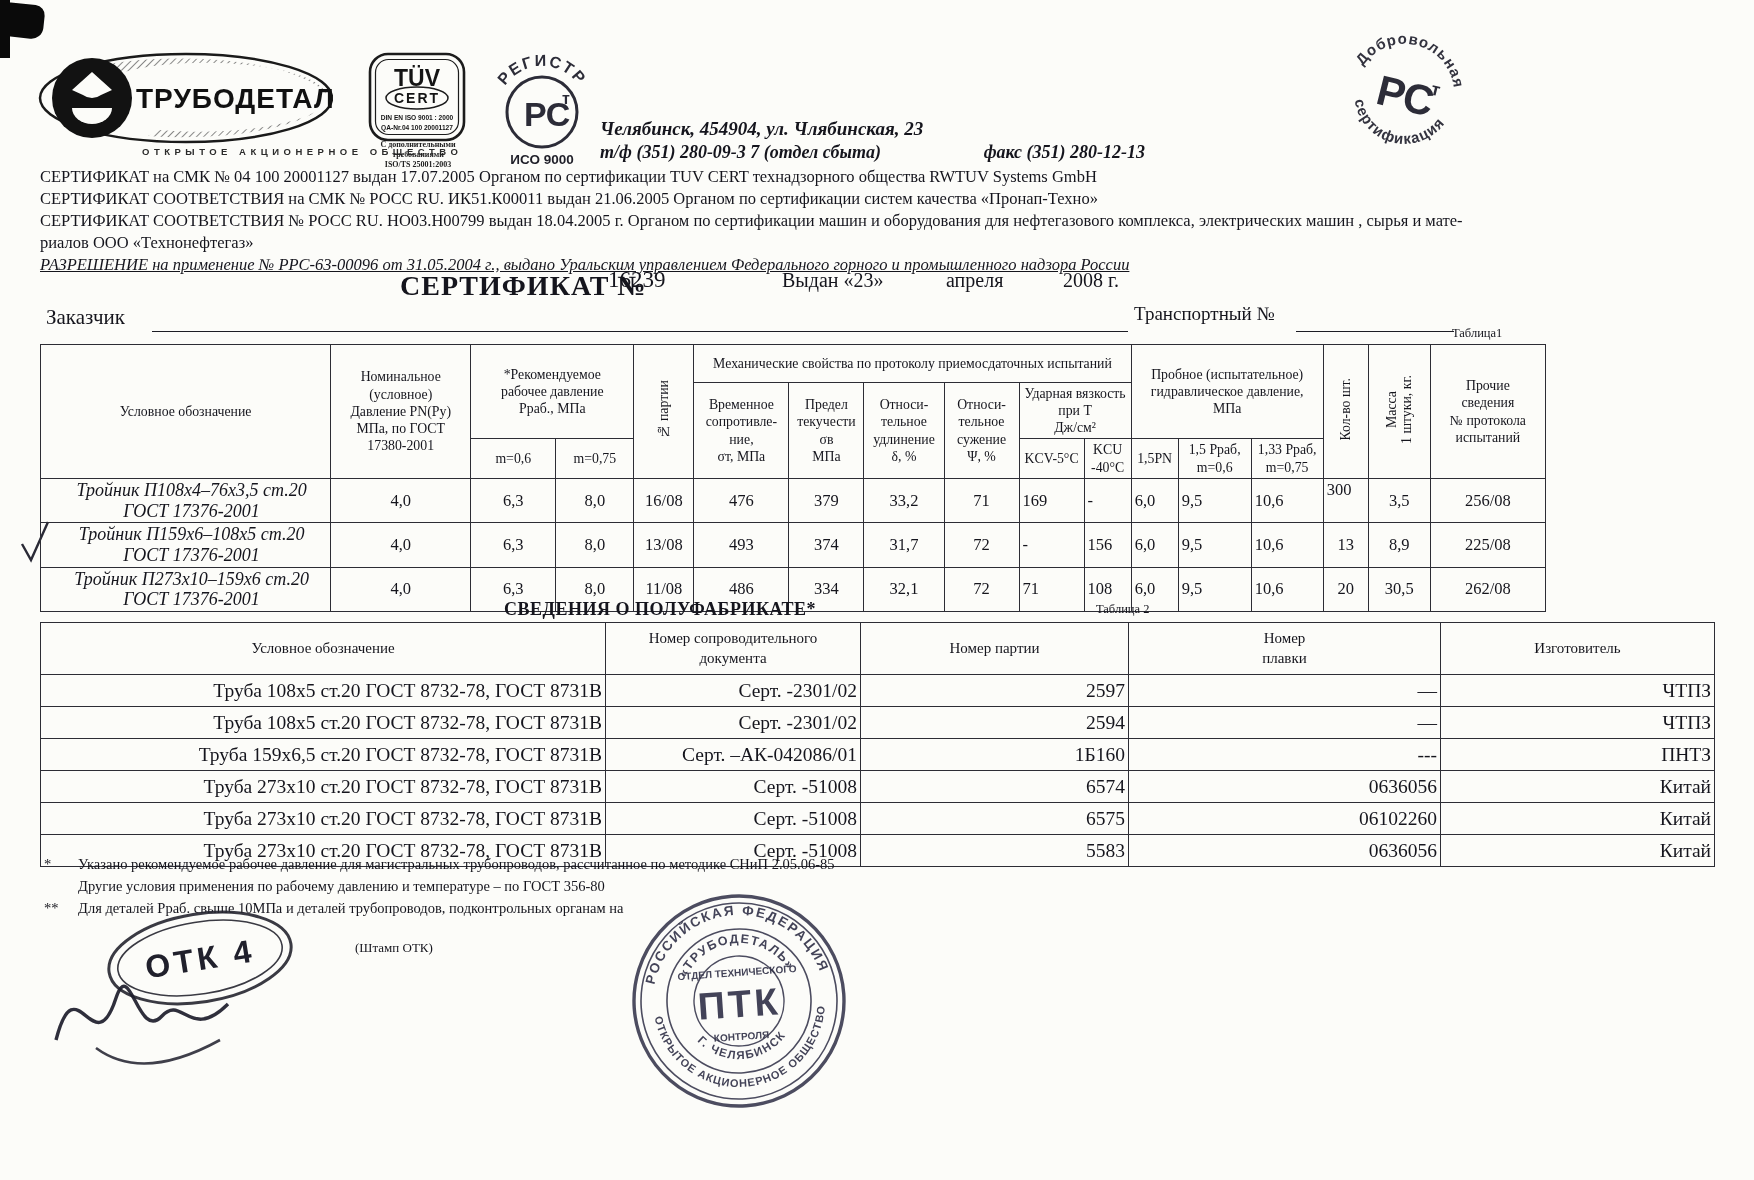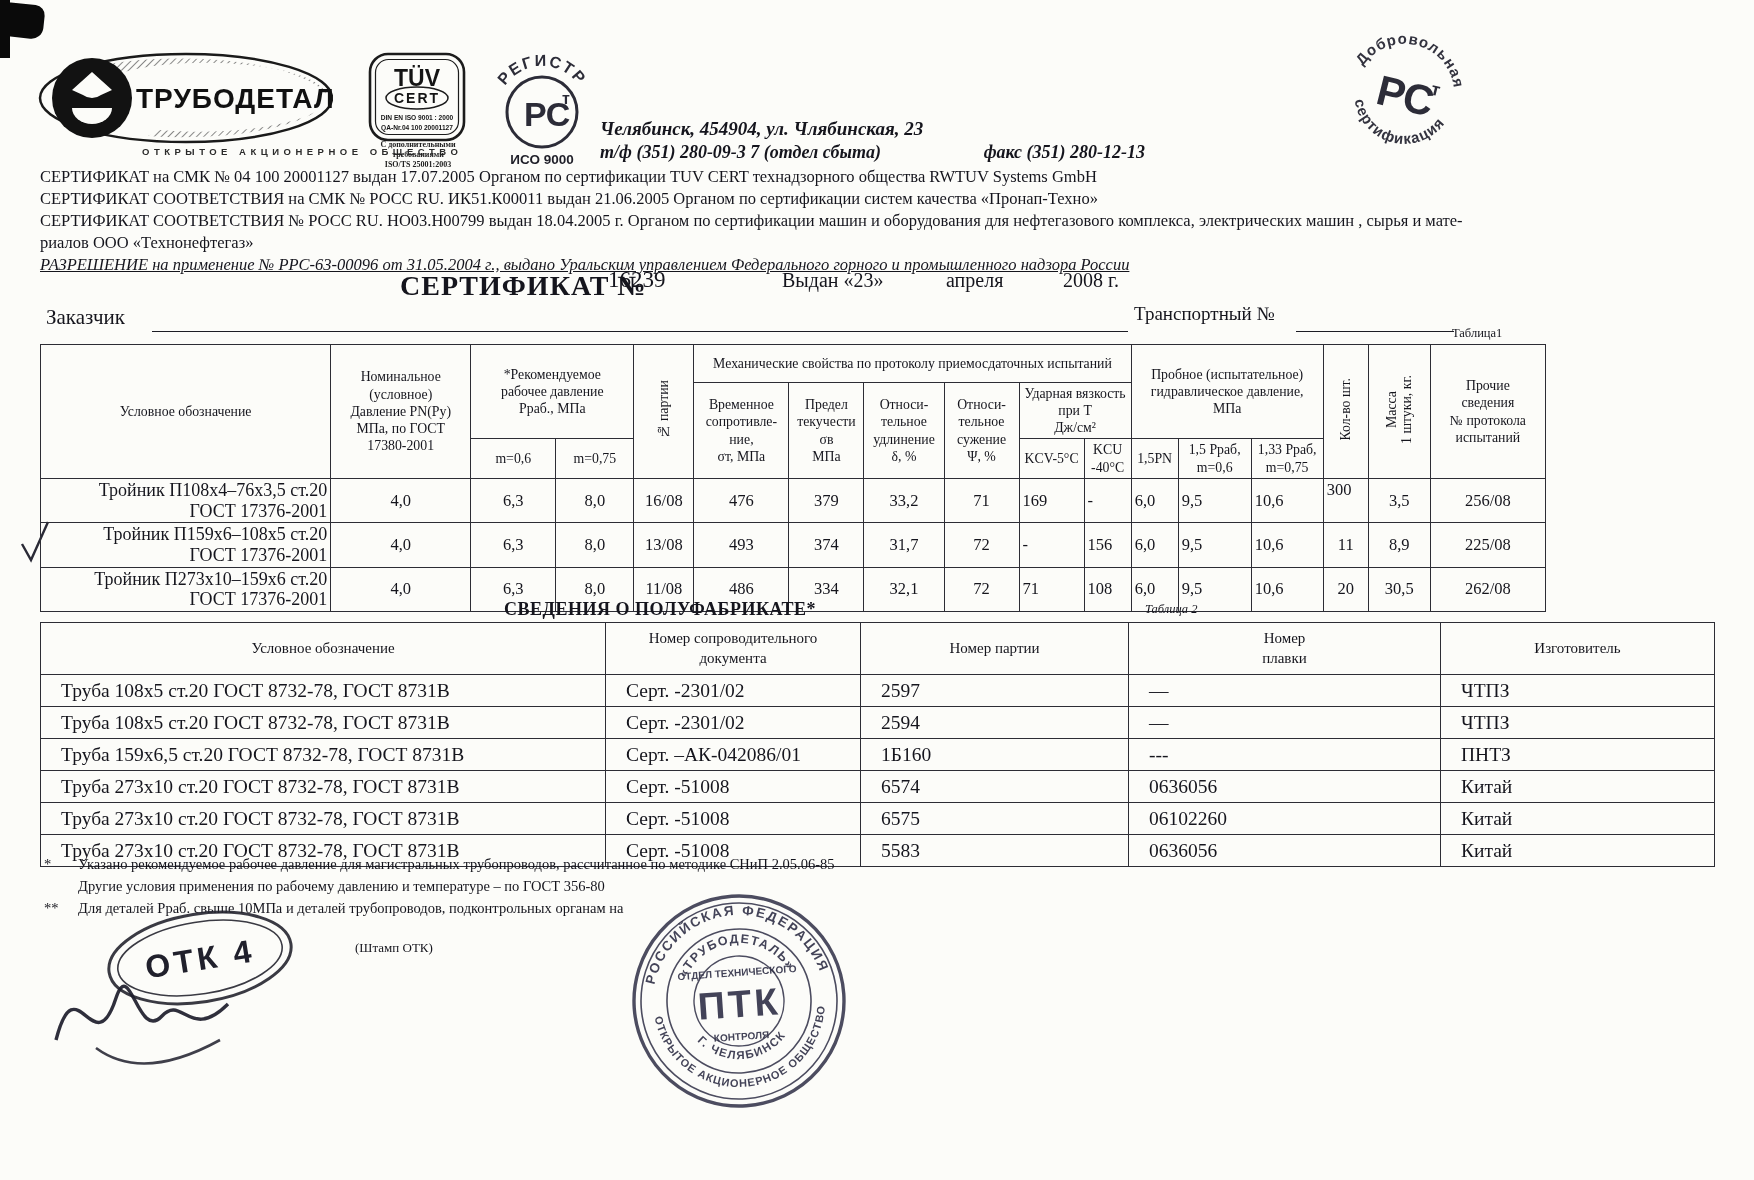--- a/index.html
+++ b/index.html
@@ -30,32 +30,32 @@
   .cust-label{font-size:21px;}
   .uline{border-bottom:1.6px solid #1c1c24;height:24px;}
   .small-label{font-size:12.5px;}
 
   
   table{border-collapse:collapse;table-layout:fixed;background:transparent;}
   td,th{border:1.7px solid #2d2d35;padding:1px 3px;overflow:hidden;}
   .t1{width:1506px;}
   .t1 th{font-weight:normal;font-size:13.8px;text-align:center;white-space:pre-line;line-height:1.25;}
   .t1 td{font-size:16.5px;text-align:center;}
-  .t1 td.dname{text-align:right;font-size:18px;padding-left:15px;line-height:1.15;}
+  .t1 td.dname{text-align:center;font-size:18px;padding-left:15px;line-height:1.15;font-style:italic;}
   .t1 tbody tr{height:42px;}
   .t1 thead tr.r1{height:38px;}
   .t1 thead tr.r2{height:56px;}
   .t1 thead tr.r3{height:40px;}
   .t1 tbody td:nth-child(n+10):nth-child(-n+14){text-align:left;padding-right:5px;}
   .vert{vertical-align:middle;}
   .vert span{writing-mode:vertical-rl;transform:rotate(180deg);display:inline-block;
              white-space:pre-line;line-height:1.1;}
   .t2{width:1674px;}
   .t2 th{font-weight:normal;font-size:15px;text-align:center;white-space:pre-line;line-height:1.3;}
-  .t2 td{font-size:19.5px;text-align:left;padding-left:20px;height:29px;}
+  .t2 td{font-size:19.5px;text-align:right;padding-left:20px;height:29px;}
   .t2 thead tr{height:52px;}
 
   .semi-title{font-weight:bold;font-size:18px;letter-spacing:.5px;}
 
   .footnotes{left:44px;top:854px;width:1080px;font-size:14.5px;line-height:1.5;}
   .fn-row{display:flex;}
   .fn-mark{width:34px;flex:none;}
 
   .otk-caption{left:355px;top:940px;font-size:13px;}
 
@@ -269,21 +269,21 @@
         <td>13/08</td>
         <td>493</td>
         <td>374</td>
         <td>31,7</td>
         <td>72</td>
         <td>-</td>
         <td>156</td>
         <td>6,0</td>
         <td>9,5</td>
         <td>10,6</td>
-        <td>11</td>
+        <td>13</td>
         <td>8,9</td>
         <td>225/08</td>
       </tr>
       <tr>
         <td class="dname">
           <div>Тройник П273х10–159х6 ст.20</div>
             <div>ГОСТ 17376-2001</div>
           </td>
         <td>4,0</td>
         <td>6,3</td>
@@ -299,21 +299,21 @@
         <td>9,5</td>
         <td>10,6</td>
         <td>20</td>
         <td>30,5</td>
         <td>262/08</td>
       </tr>
     </tbody>
   </table>
 
   <div class="abs semi-title" style="left:380px;top:599px;width:560px;text-align:center;">СВЕДЕНИЯ О ПОЛУФАБРИКАТЕ*</div>
-  <div class="abs small-label" style="left:1145px;top:602px;font-style:italic;">Таблица 2</div>
+  <div class="abs small-label" style="left:1096px;top:602px;">Таблица 2</div>
 
   <table class="t2 abs" style="left:40px;top:622px;">
     <colgroup>
       <col style="width:565px">
         <col style="width:255px">
         <col style="width:268px">
         <col style="width:312px">
         <col style="width:274px">
     </colgroup>
     <thead>

